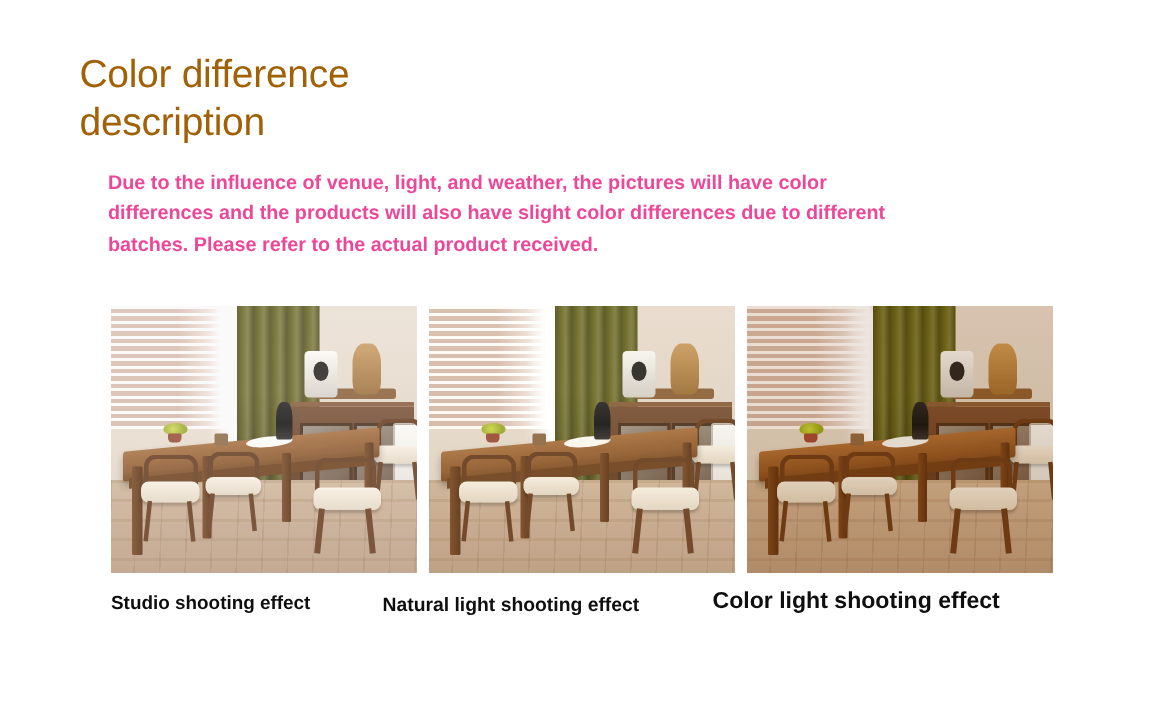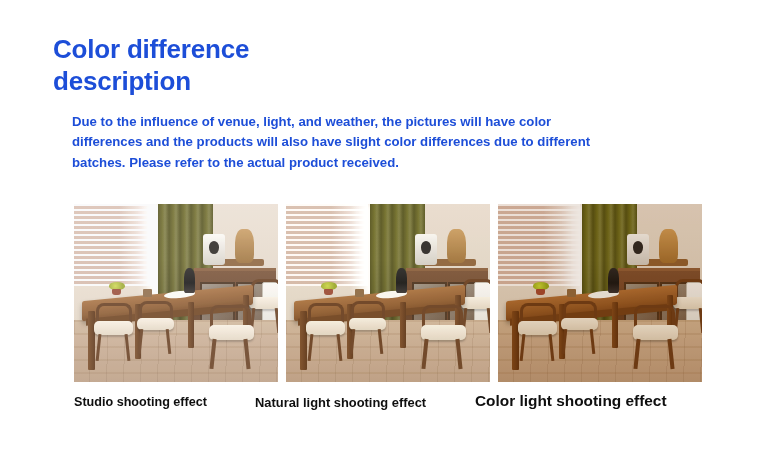--- a/index.html
+++ b/index.html
@@ -18,36 +18,36 @@
   }
 
   
   .page-title {
     position: absolute;
     left: 53px;
     top: 33px;
     width: 420px;
     font-size: 26px;
     line-height: 1.24;
-    font-weight: bold;
+    font-weight: normal;
     letter-spacing: -0.2px;
-    color: #1d4ed8;
+    color: #a16207;
     white-space: pre-line;
   }
 
   
   .page-body {
     position: absolute;
     left: 72px;
     top: 112px;
     width: 540px;
     font-size: 13.2px;
     line-height: 1.55;
     font-weight: bold;
-    color: #1d4ed8;
+    color: #ec4899;
   }
 
   
   .gallery {
     position: absolute;
     left: 74px;
     top: 204px;
     width: 630px;
     height: 178px;
     display: flex;

